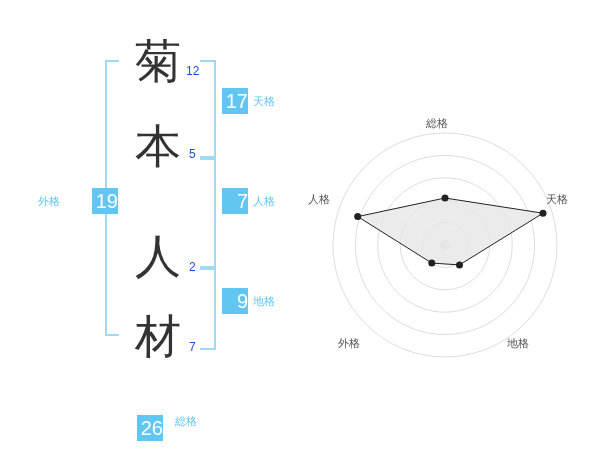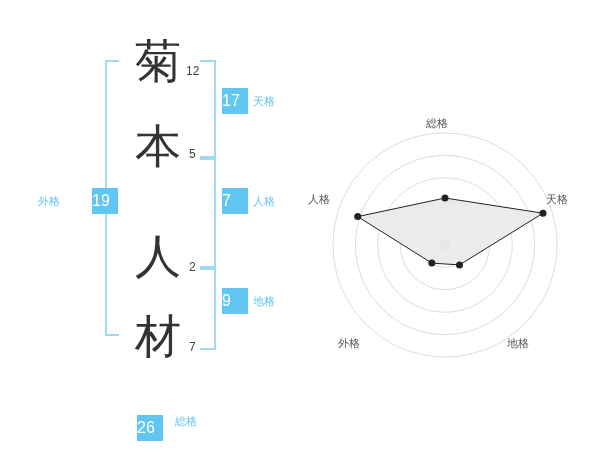--- a/index.html
+++ b/index.html
@@ -25,29 +25,29 @@
     font-family: "DejaVu Serif", serif;
     font-size: 46px;
     color: #333333;
     line-height: 1;
     width: 56px;
     text-align: center;
   }
   .stroke-num {
     position: absolute;
     font-size: 12px;
-    color: #404040;
+    color: #1d4ed8;
     text-align: left;
   }
   .badge {
     position: absolute;
     background: #62c6f2;
     color: #ffffff;
-    font-size: 16px;
-    text-align: left;
+    font-size: 20px;
+    text-align: right;
     line-height: 26px;
     width: 26px;
     height: 26px;
   }
   .badge-label {
     position: absolute;
     font-size: 11px;
     color: #62c6f2;
     line-height: 26px;
   }

